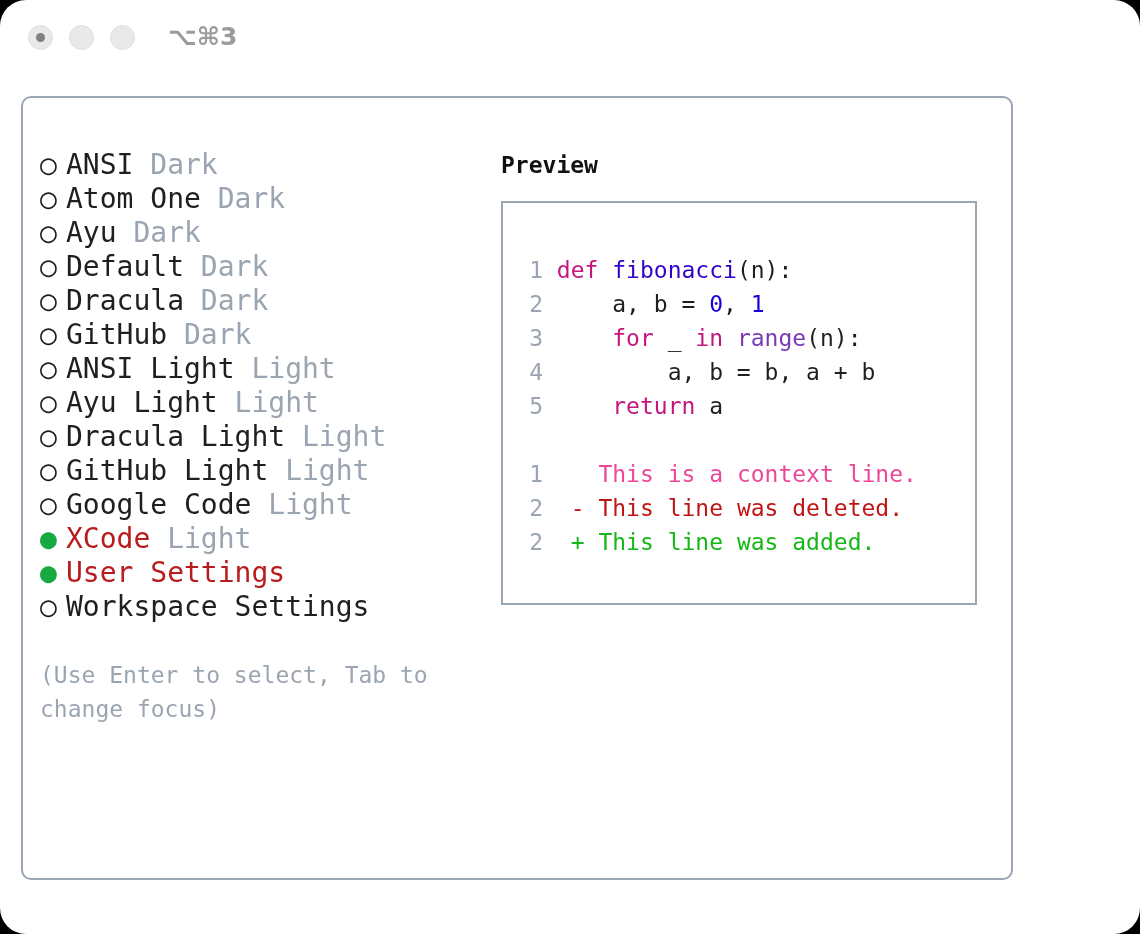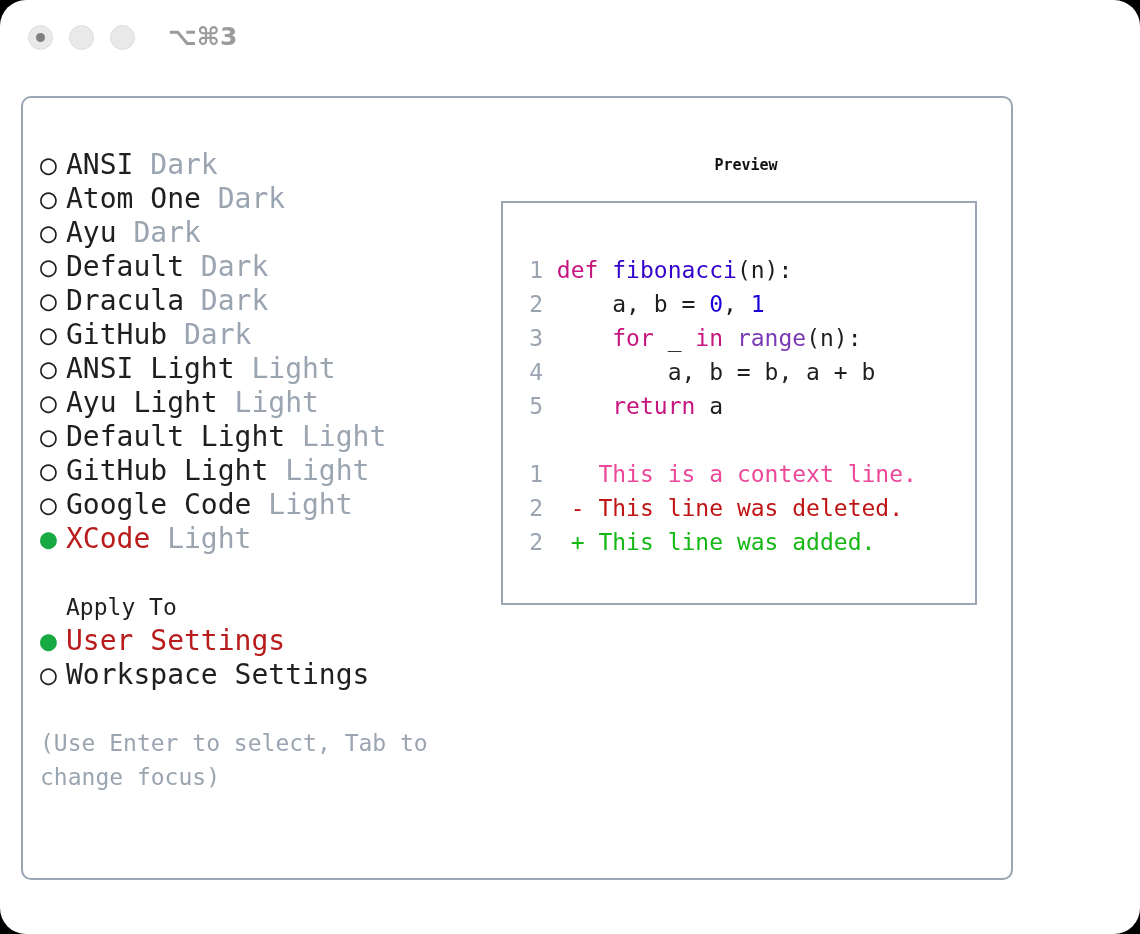--- a/index.html
+++ b/index.html
@@ -128,25 +128,24 @@
   }
 
   
   .right-col {
     position: absolute;
     left: 478px;
     top: 50px;
     width: 490px;
   }
   .preview-title {
-    font-size: 15px;
+    font-size: 23px;
     font-weight: 700;
     color: #111111;
     line-height: 34px;
-    text-align: center;
   }
   .code-panel {
     margin-top: 19px;
     width: 476px;
     height: 404px;
     border: 2px solid #9aa6b4;
     box-sizing: border-box;
     background: #ffffff;
     position: relative;
     padding-left: 20px;
@@ -201,26 +200,25 @@
     <div class="left-col">
       <div id="theme-list">
           <div class="row"><span class="bullet">○</span><span class="name">ANSI</span><span class="variant"> Dark</span></div>
           <div class="row"><span class="bullet">○</span><span class="name">Atom One</span><span class="variant"> Dark</span></div>
           <div class="row"><span class="bullet">○</span><span class="name">Ayu</span><span class="variant"> Dark</span></div>
           <div class="row"><span class="bullet">○</span><span class="name">Default</span><span class="variant"> Dark</span></div>
           <div class="row"><span class="bullet">○</span><span class="name">Dracula</span><span class="variant"> Dark</span></div>
           <div class="row"><span class="bullet">○</span><span class="name">GitHub</span><span class="variant"> Dark</span></div>
           <div class="row"><span class="bullet">○</span><span class="name">ANSI Light</span><span class="variant"> Light</span></div>
           <div class="row"><span class="bullet">○</span><span class="name">Ayu Light</span><span class="variant"> Light</span></div>
-          <div class="row"><span class="bullet">○</span><span class="name">Default Light</span><span class="variant"> Light</span></div>
+          <div class="row"><span class="bullet">○</span><span class="name">Dracula Light</span><span class="variant"> Light</span></div>
           <div class="row"><span class="bullet">○</span><span class="name">GitHub Light</span><span class="variant"> Light</span></div>
           <div class="row"><span class="bullet">○</span><span class="name">Google Code</span><span class="variant"> Light</span></div>
           <div class="row selected"><span class="bullet sel">●</span><span class="name">XCode</span><span class="variant"> Light</span></div>
         </div>
-      <div class="applyto-head"><span class="bullet"> </span><span>Apply To</span></div>
       <div id="apply-list">
           <div class="row selected"><span class="bullet sel">●</span><span class="name">User Settings</span></div>
           <div class="row"><span class="bullet">○</span><span class="name">Workspace Settings</span></div>
         </div>
       <div class="hint">(Use Enter to select, Tab to change focus)</div>
     </div>
 
     <div class="right-col">
       <div class="preview-title">Preview</div>
       <div class="code-panel">

